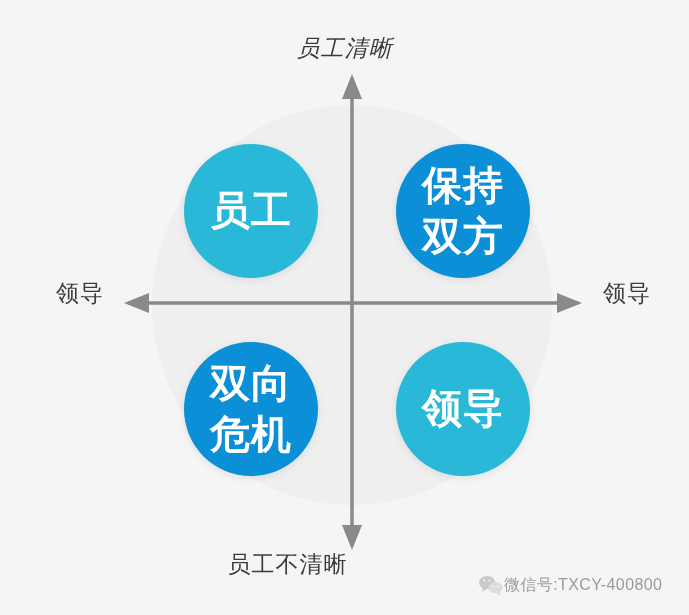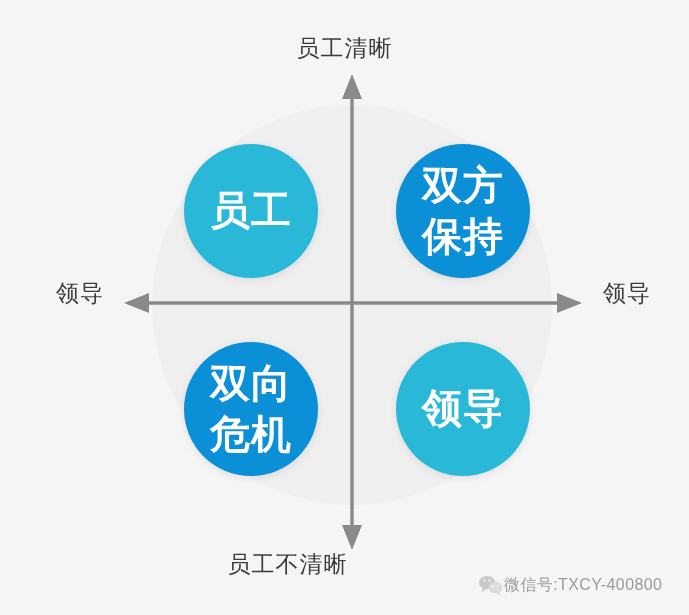--- a/index.html
+++ b/index.html
@@ -72,21 +72,21 @@
   
   .axis-label {
     position: absolute;
     color: #3b3b3b;
     font-size: 23px;
     font-weight: normal;
     line-height: 1.32;
     white-space: nowrap;
     letter-spacing: 1px;
   }
-  #label-top    { left: 0; top: 33px; width: 689px; text-align: center; }
+  #label-top    { left: 0; top: 33px; width: 689px; text-align: center; font-style: italic; }
   #label-bottom { left: 0; top: 549px; width: 575px; text-align: center; }
   #label-left   { left: 20px; top: 278px; width: 120px; text-align: center; }
   #label-right  { left: 572px; top: 278px; width: 110px; text-align: center; }
   .axis-label .line { display: block; }
 
   
   #watermark {
     position: absolute;
     left: 478px;
     top: 574px;
@@ -124,22 +124,22 @@
     <polygon points="124,303 149,293 149,313" fill="#8a8a8a"></polygon>
 
     <polygon points="582,303 557,293 557,313" fill="#8a8a8a"></polygon>
   </svg>
 
   <div class="quad-circle" id="circle-tl" style="background: rgb(41, 184, 216);">
     <span class="line">员工</span>
   </div>
 
   <div class="quad-circle" id="circle-tr" style="background: rgb(11, 143, 214);">
+    <span class="line">保持</span>
     <span class="line">双方</span>
-    <span class="line">保持</span>
   </div>
 
   <div class="quad-circle" id="circle-bl" style="background: rgb(11, 143, 214);">
     <span class="line">双向</span>
     <span class="line">危机</span>
   </div>
 
   <div class="quad-circle" id="circle-br" style="background: rgb(41, 184, 216);">
     <span class="line">领导</span>
   </div>

